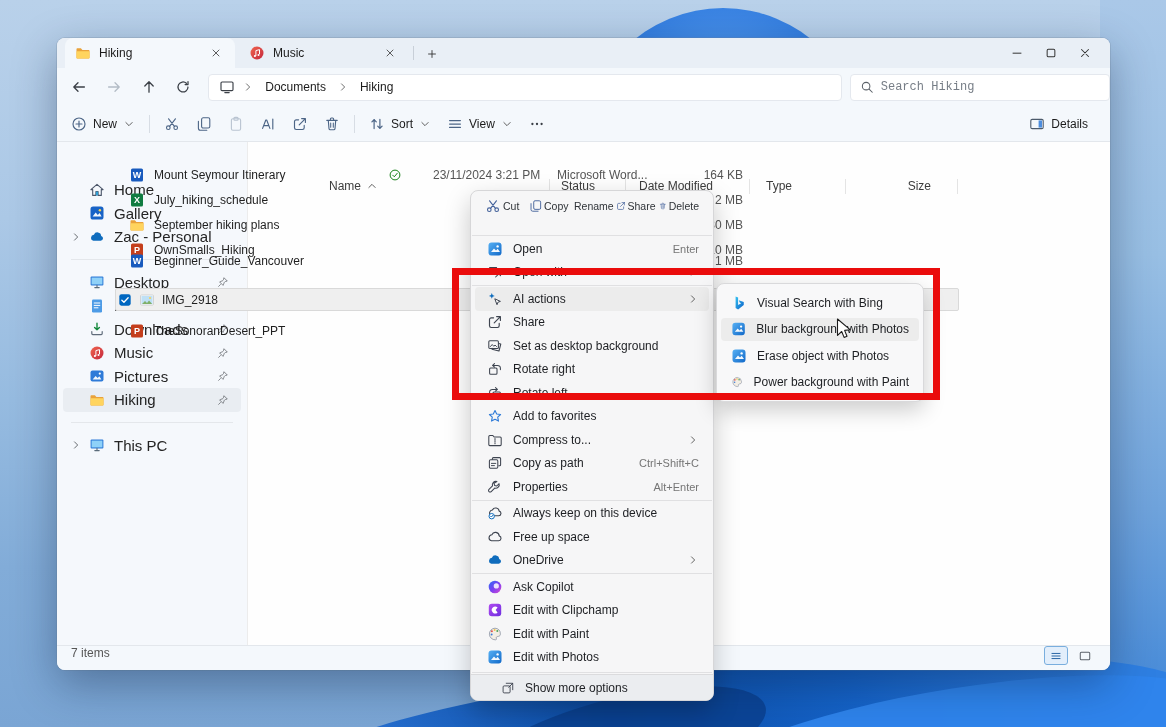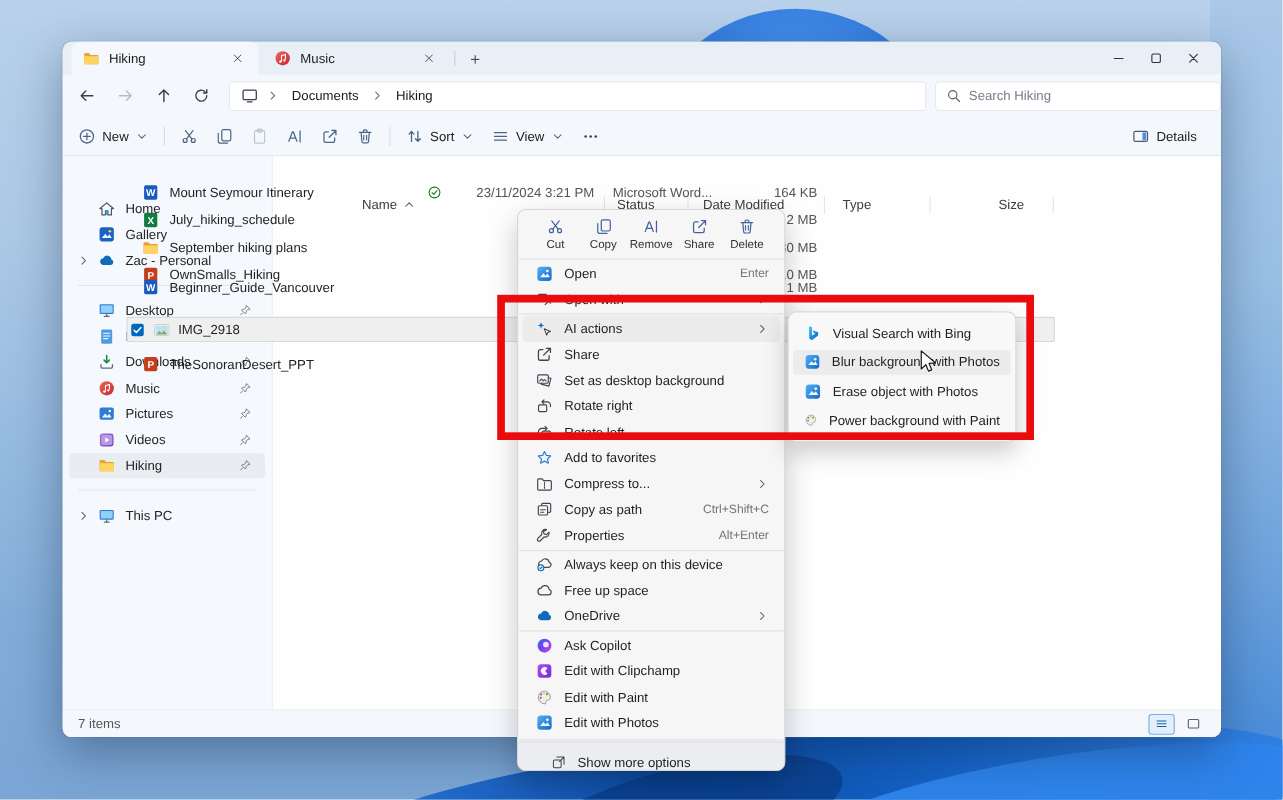--- a/index.html
+++ b/index.html
@@ -39,75 +39,75 @@
 
 
 .addr{left:0;top:30px;width:100%;height:38px;background:#f4f8fc;display:flex;align-items:center}
 .navbtn{width:26px;height:26px;display:flex;align-items:center;justify-content:center;border-radius:4px;color:#3a3f46;margin-left:9px}
 .navbtn.dis{color:#b3bcc6}
 .crumbpill{margin-left:12px;width:638px;height:27px;background:#fff;border:1px solid #e4e8ee;border-radius:4px;
  display:flex;align-items:center;padding:0 10px;gap:7px;color:#2b2f36}
 .crumb{font-size:12px;color:#1b1b1b;padding:2px 4px;border-radius:3px}
 .searchpill{margin-left:8px;width:262px;height:27px;background:#fff;border:1px solid #e4e8ee;border-radius:4px;
  display:flex;align-items:center;padding:0 9px;gap:7px}
-.searchpill input{border:none;outline:none;background:transparent;font-family:Liberation Sans, sans-serif;font-size:12px;color:#1b1b1b;width:200px}
+.searchpill input{border:none;outline:none;background:transparent;font-family:Liberation Mono, monospace;font-size:12px;color:#1b1b1b;width:200px}
 .searchpill input::placeholder{color:#767d86}
 
 
 .tbar{left:0;top:68px;width:100%;height:36px;background:#f4f8fc;display:flex;align-items:center;border-bottom:1px solid #e3e7ec}
 .tbtn{display:flex;align-items:center;gap:6px;height:28px;padding:0 8px;border-radius:4px;color:#1b1b1b}
 .tico{color:#4c6586}
 .tico.dis{color:#b9c4d1}
 .tsep2{width:1px;height:18px;background:#d7dde4;margin:0 6px}
 .tright{margin-left:auto;display:flex;align-items:center;gap:6px;padding-right:14px}
 
 
 .sidebar{left:0;top:104px;width:190px;height:503px;background:#f5f8fc;padding-top:36px}
 .sitem{display:flex;align-items:center;height:23.5px;padding-left:26px;gap:9px;position:relative;border-radius:4px;margin:0 6px}
 .sitem .sx{position:absolute;left:7px;color:#5f6368}
-.sitem .slbl{flex:1;font-size:12px;color:#242424;white-space:nowrap}
+.sitem .slbl{flex:1;font-size:15px;color:#242424;white-space:nowrap}
 .sitem .pin{margin-right:12px;color:#5f6368}
 .sitem.sel{background:#e9edf2}
 .sdiv{height:1px;background:#e4e7eb;margin:10px 14px 11px}
 .filearea{left:190px;top:104px;width:863px;height:503px;background:#fefefe;border-left:1px solid #ececec}
 
 
 .fhead{position:absolute;left:60px;top:37px;display:flex;align-items:flex-start;height:20px;color:#444}
 .fh{display:flex;align-items:center;gap:5px;font-size:12px;color:#3c3c3c}
 .colsep{width:1px;height:15px;background:#e4e4e4}
 .frow{position:absolute;left:58px;height:23px;display:flex;align-items:center;width:844px;border-radius:2px}
 .frow.sel{background:#efefef;border:1px solid #d9d9d9}
 .cell-name{width:242px;display:flex;align-items:center;gap:9px;padding-left:14px}
 .cell-status{width:76px;display:flex;justify-content:center}
 .cell-date{width:124px;color:#555}
 .cell-type{width:96px;color:#555}
 .cell-size{width:112px;text-align:right;padding-right:22px;color:#555}
 .fname{font-size:12px;color:#1f1f1f;white-space:nowrap}
 
 
 .sbar{left:0;top:607px;width:100%;height:25px;background:#f4f8fc;border-top:1px solid #e3e7ec;border-radius:0 0 8px 8px;
- display:flex;align-items:center;padding:0 14px;color:#555}
+ display:flex;align-items:flex-start;padding:0 14px;color:#555}
 .sbar .vt{margin-left:auto;display:flex;align-items:center;gap:6px}
 .vbtn1{width:24px;height:19px;border:1px solid #79aede;background:#e2eefb;border-radius:3px;display:flex;align-items:center;justify-content:center;color:#1d5d9e}
 .vbtn2{width:22px;height:19px;display:flex;align-items:center;justify-content:center;color:#5a6068}
 
 
 .cmenu{left:470px;top:190px;width:244px;background:#f6f6f7;border:1px solid #d6d6d8;border-radius:8px;
  box-shadow:0 10px 26px rgba(0,0,0,.22);z-index:20;padding:3px 0 0 0;overflow:hidden}
 .qrow{height:40px;display:flex;align-items:flex-start;justify-content:space-between;padding:4px 14px 0}
-.qbtn{width:40px;display:flex;flex-direction:column;align-items:center;gap:2px;color:#44629b}
+.qbtn{width:40px;display:flex;flex-direction:row;align-items:center;gap:2px;color:#44629b}
 .qbtn .qlbl{font-size:10.5px;color:#2f3338}
 .mdiv{height:1px;background:#e0e0e2;margin:1px 1px}
 .mi{height:23.5px;display:flex;align-items:center;gap:10px;padding:0 10px 0 12px;margin:0 4px;border-radius:4px;color:#1d1f23}
 .mi .mic{width:16px;display:flex;justify-content:center;color:#3e4450}
 .mi .mil{flex:1;font-size:12px;white-space:nowrap}
 .mi .mir{font-size:11px;color:#757575}
 .mi .mchev{color:#5a5a5a}
 .mi.hl{background:#ececec}
-.mfoot{height:26px;display:flex;align-items:flex-end;gap:10px;padding-left:30px;background:#ebedf0;border-top:1px solid #dbdbdd;color:#1d1f23}
+.mfoot{height:26px;display:flex;align-items:center;gap:10px;padding-left:30px;background:#ebedf0;border-top:1px solid #dbdbdd;color:#1d1f23}
 
 
 .smenu{left:716px;top:283px;width:208px;background:#f8f8f9;border:1px solid #d9d9db;border-radius:8px;
  box-shadow:0 8px 22px rgba(0,0,0,.2);z-index:21;padding:4px 0}
 .smi{height:23.5px;display:flex;align-items:center;gap:10px;padding:0 10px;margin:3px 4px;border-radius:4px}
 .smi.hov{background:#ececec}
 .smi .slab{font-size:12px;color:#1d1f23;white-space:nowrap}
 
 
 .redbox{left:452px;top:268px;width:488px;height:132px;border:7px solid #ea0c0c;z-index:30}
@@ -629,31 +629,20 @@
         <svg class="ic16">
             <use href="#i-pictures"></use>
           </svg>
         <span class="slbl">Pictures</span>
         <span class="pin">
             <svg class="ic12">
               <use href="#i-pin"></use>
             </svg>
           </span>
       </div>
-      <div class="sitem">
-        <svg class="ic16">
-            <use href="#i-videos"></use>
-          </svg>
-        <span class="slbl">Videos</span>
-        <span class="pin">
-            <svg class="ic12">
-              <use href="#i-pin"></use>
-            </svg>
-          </span>
-      </div>
       <div class="sitem sel">
         <svg class="ic16">
             <use href="#i-folder"></use>
           </svg>
         <span class="slbl">Hiking</span>
         <span class="pin">
             <svg class="ic12">
               <use href="#i-pin"></use>
             </svg>
           </span>
@@ -812,21 +801,21 @@
       <div class="qbtn">
           <svg class="ic16">
             <use href="#i-copy"></use>
           </svg>
           <span class="qlbl">Copy</span>
         </div>
       <div class="qbtn">
           <svg class="ic16">
             <use href="#i-rename"></use>
           </svg>
-          <span class="qlbl">Remove</span>
+          <span class="qlbl">Rename</span>
         </div>
       <div class="qbtn">
           <svg class="ic16">
             <use href="#i-share"></use>
           </svg>
           <span class="qlbl">Share</span>
         </div>
       <div class="qbtn">
           <svg class="ic16">
             <use href="#i-trash"></use>

